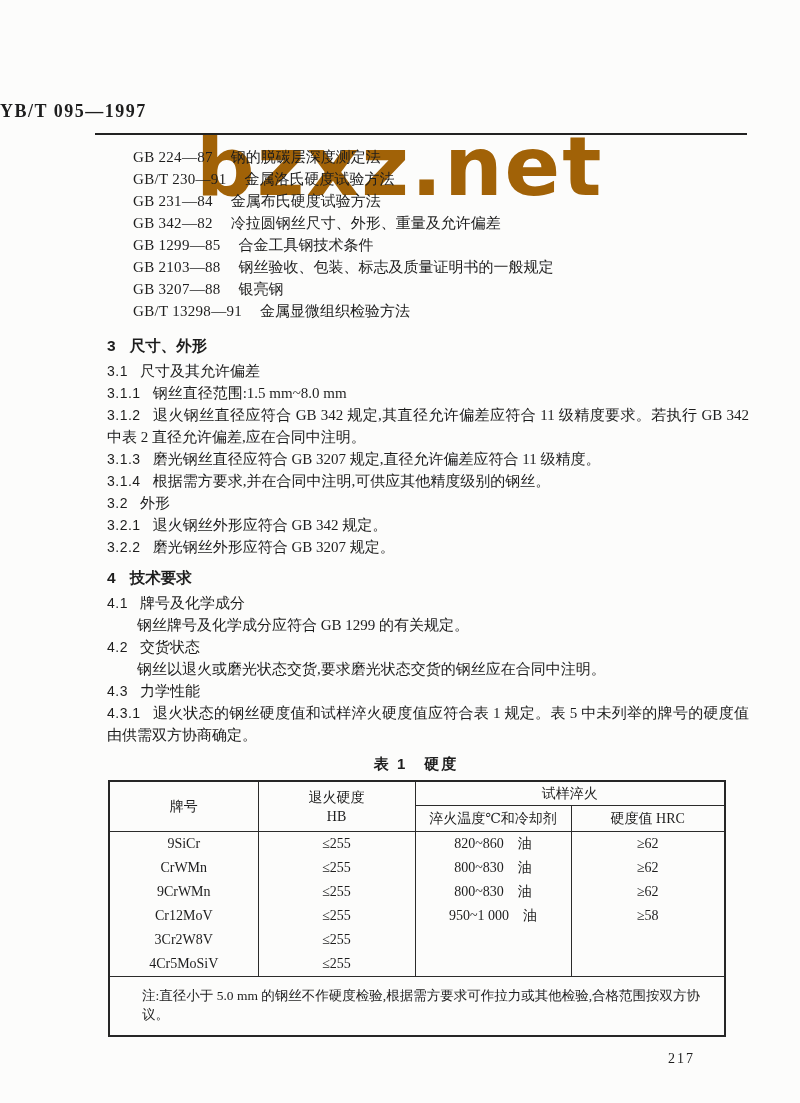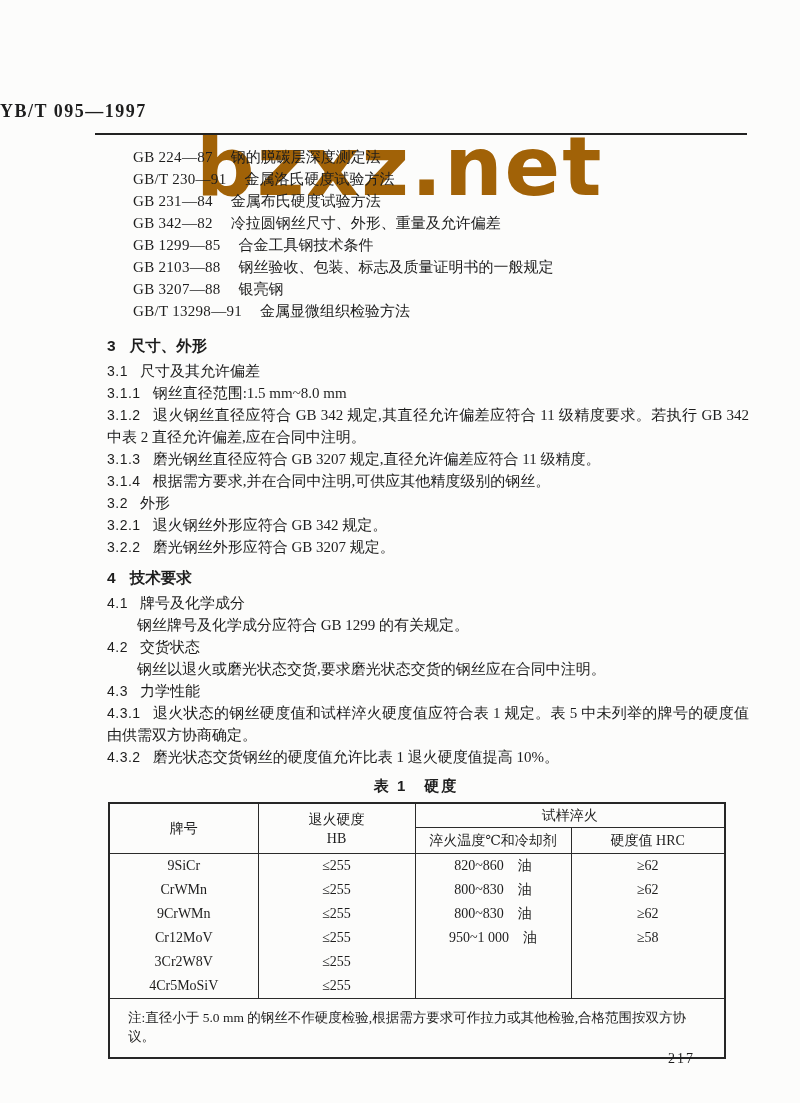--- a/index.html
+++ b/index.html
@@ -53,21 +53,21 @@
     font-weight:normal;text-align:center;padding:0;vertical-align:middle;
   }
   .htable .bl{border-left:1px solid #2b2b2b;}
   .htable thead .bb{border-bottom:1px solid #2b2b2b;}
   .htable thead .r1{height:23px;}
   .htable thead .r2{height:25px;}
   .htable .two-line div{line-height:19px;}
   .htable tbody td{height:24px;}
   .htable tfoot td{
     border-top:1px solid #2b2b2b;text-align:left;
-    padding:9px 14px 11px 18px;font-size:13.5px;line-height:19px;margin-top:15px;
+    padding:9px 14px 11px 32px;font-size:13.5px;line-height:19px;margin-top:15px;
   }
   .page-number{
     position:absolute;top:1051px;left:668px;z-index:1;
     font-size:14px;letter-spacing:2px;
   }
 </style>
 </head>
 <body>
 
 <div class="page">
@@ -100,21 +100,20 @@
         <div class="clause"><span class="c-num">3.2</span><span>外形</span></div>
         <div class="clause"><span class="c-num">3.2.1</span><span>退火钢丝外形应符合 GB 342 规定。</span></div>
         <div class="clause"><span class="c-num">3.2.2</span><span>磨光钢丝外形应符合 GB 3207 规定。</span></div>
         <div class="sec-heading"><span class="h-num">4</span><span>技术要求</span></div>
         <div class="clause"><span class="c-num">4.1</span><span>牌号及化学成分</span></div>
         <div class="indent-para">钢丝牌号及化学成分应符合 GB 1299 的有关规定。</div>
         <div class="clause"><span class="c-num">4.2</span><span>交货状态</span></div>
         <div class="indent-para">钢丝以退火或磨光状态交货,要求磨光状态交货的钢丝应在合同中注明。</div>
         <div class="clause"><span class="c-num">4.3</span><span>力学性能</span></div>
         <div class="clause"><span class="c-num">4.3.1</span><span>退火状态的钢丝硬度值和试样淬火硬度值应符合表 1 规定。表 5 中未列举的牌号的硬度值由供需双方协商确定。</span></div>
-        <div class="clause"><span class="c-num">4.3.2</span><span>磨光状态交货钢丝的硬度值允许比表 1 退火硬度值提高 10%。</span></div>
       </div>
 
     <div class="table-title">表 1　硬度</div>
 
     <table class="htable">
       <colgroup>
         <col style="width:149px">
           <col style="width:157px">
           <col style="width:156px">
           <col style="width:154px">

